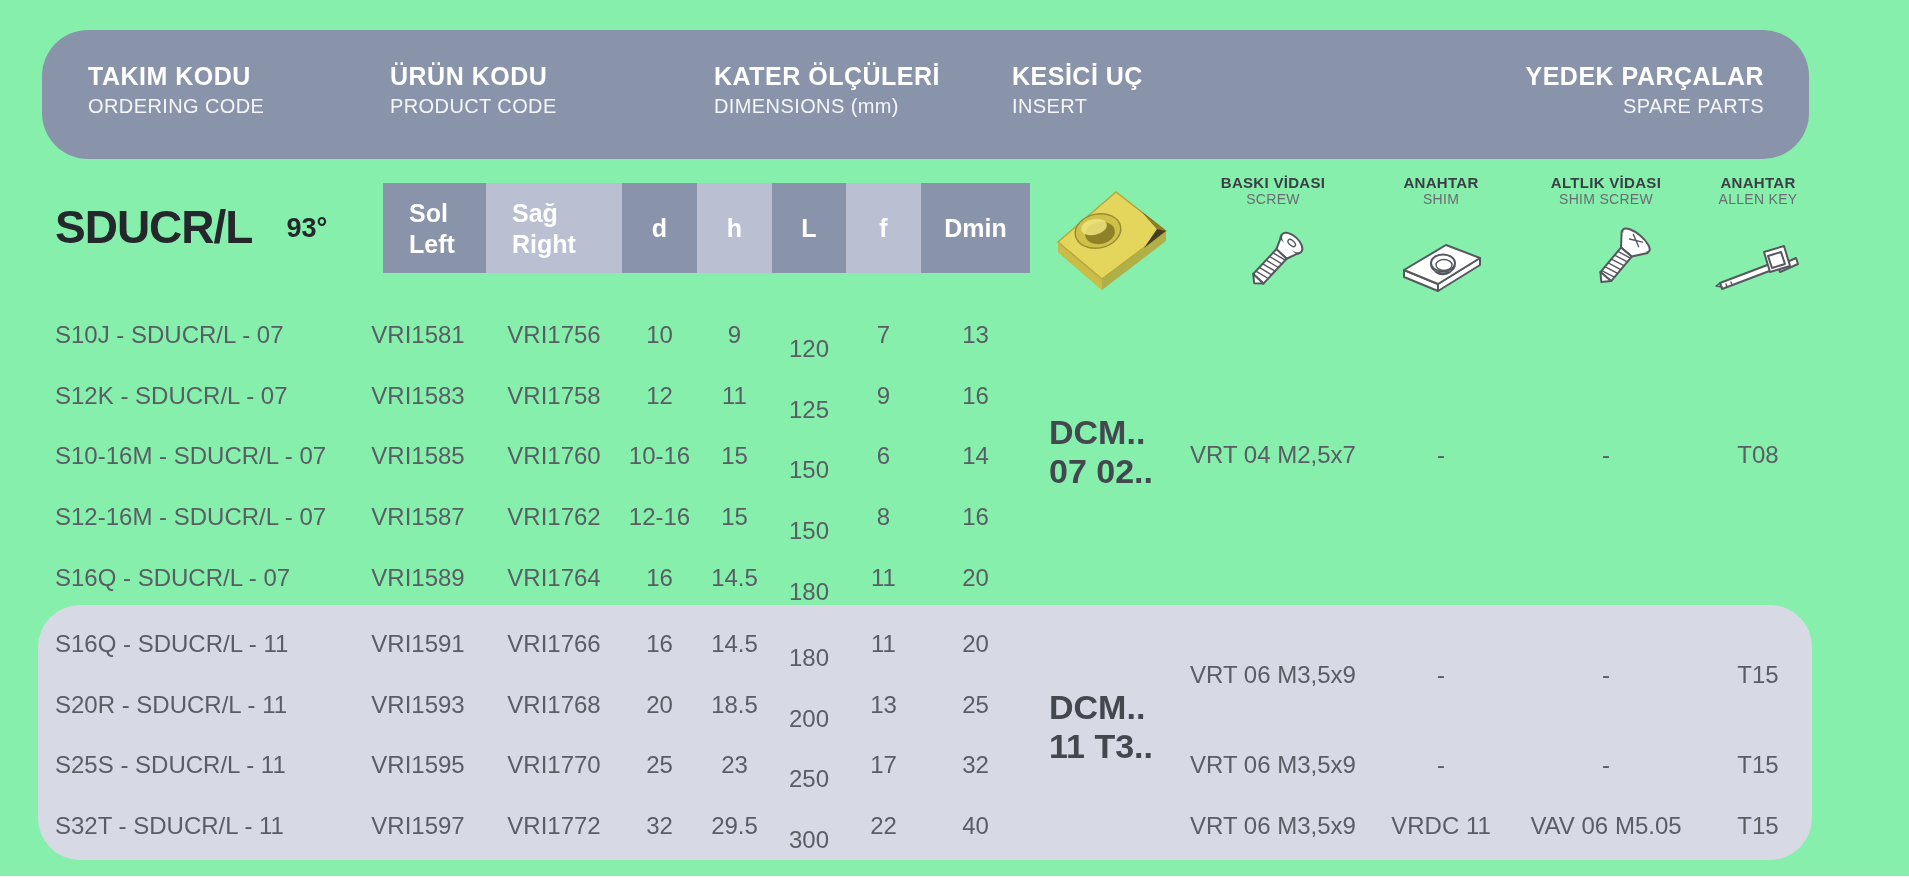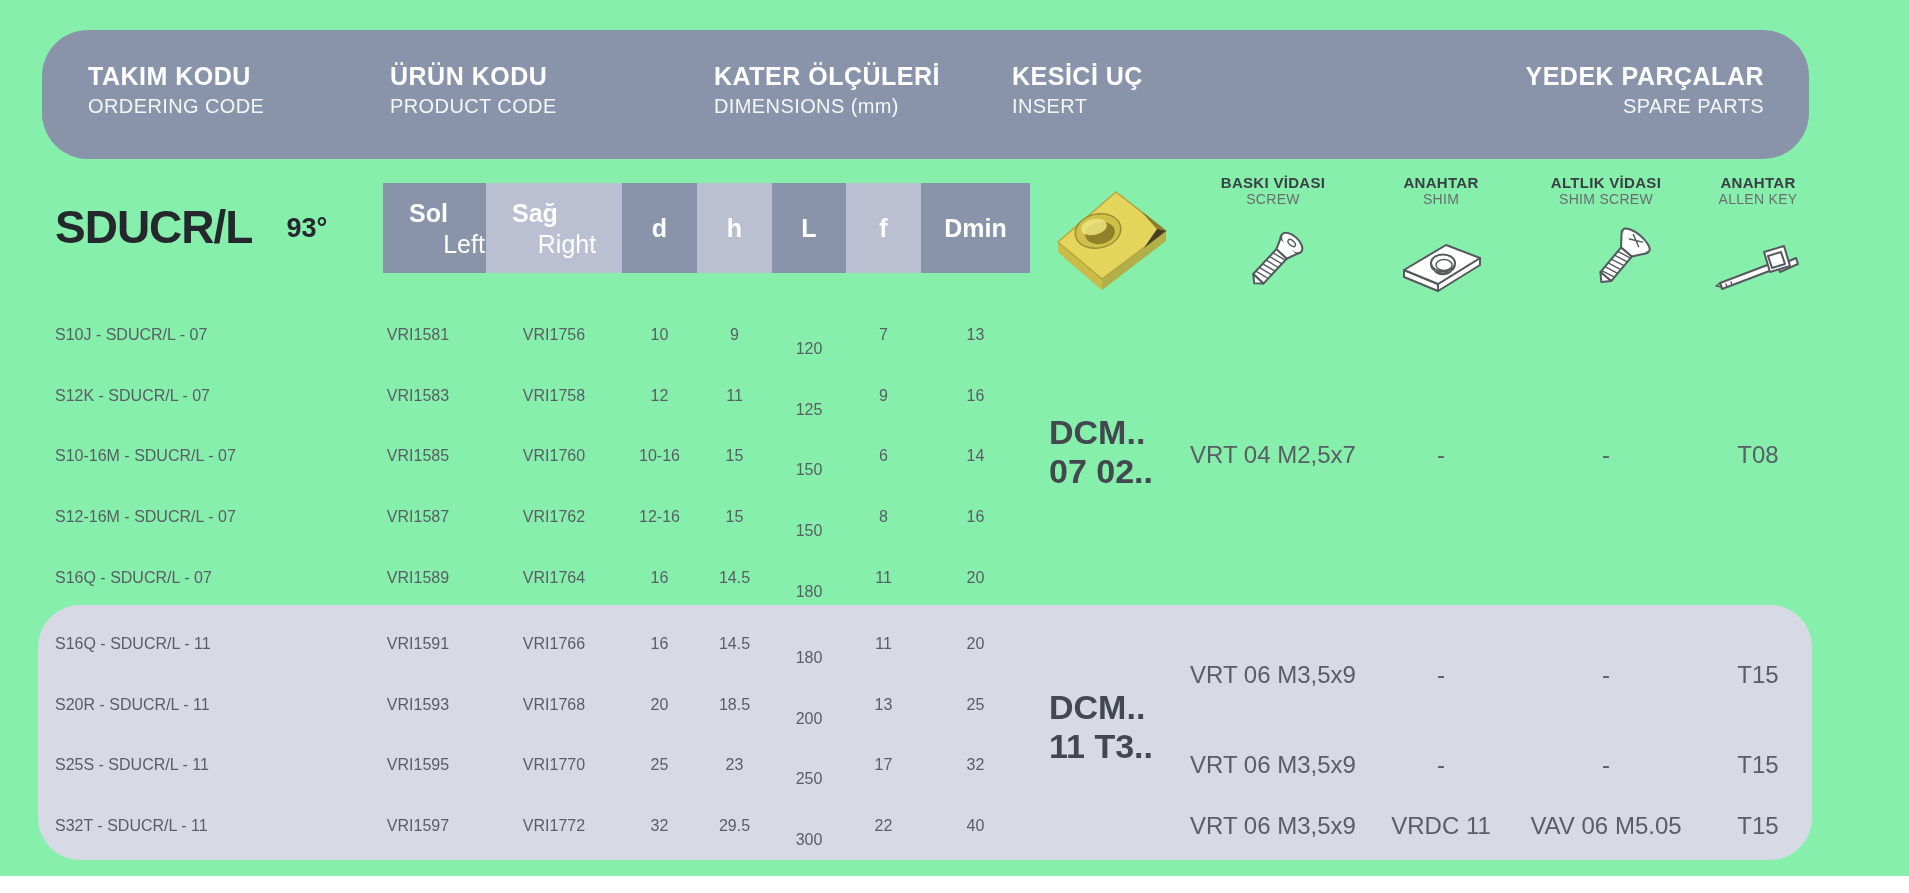--- a/index.html
+++ b/index.html
@@ -19,29 +19,29 @@
   
   .tool-title{position:absolute;left:55px;top:200px;width:300px;}
   .tool-name{font-size:46px;font-weight:bold;letter-spacing:-1px;color:#24272c;}
   .tool-angle{font-size:27px;font-weight:bold;color:#24272c;margin-left:34px;vertical-align:6px;}
   
   .shcol{position:absolute;top:183px;height:90px;color:#ffffff;box-sizing:border-box;}
   .shcol.dark{background:#8994aa;}
   .shcol.light{background:#bac0d2;}
   .shcol .two-line{padding:15px 0 0 26px;}
   .shcol .tl-b{display:block;font-size:25px;font-weight:bold;line-height:31px;}
-  .shcol .tl-r{display:block;font-size:25px;font-weight:400;line-height:31px;text-align:center;}
+  .shcol .tl-r{display:block;font-size:25px;font-weight:700;line-height:31px;}
   .shcol.center{display:flex;align-items:center;justify-content:center;font-size:25px;font-weight:bold;}
   
   .band{
     position:absolute;left:38px;top:605px;width:1774px;height:255px;
     background:#d7dae5;border-radius:42px;
   }
   
-  .row{position:absolute;left:0;width:1909px;height:30px;line-height:30px;font-size:16px;color:#595d64;}
+  .row{position:absolute;left:0;width:1909px;height:30px;line-height:30px;font-size:24px;color:#595d64;}
   .cell{position:absolute;text-align:center;white-space:nowrap;}
   .c-code{left:55px;width:310px;text-align:left;}
   .c-sol{left:350px;width:136px;}
   .c-sag{left:486px;width:136px;}
   .c-d{left:622px;width:75px;}
   .c-h{left:697px;width:75px;}
   .c-l{left:772px;width:74px;margin-top:14px;}
   .c-f{left:846px;width:75px;}
   .c-dmin{left:921px;width:109px;}
   

